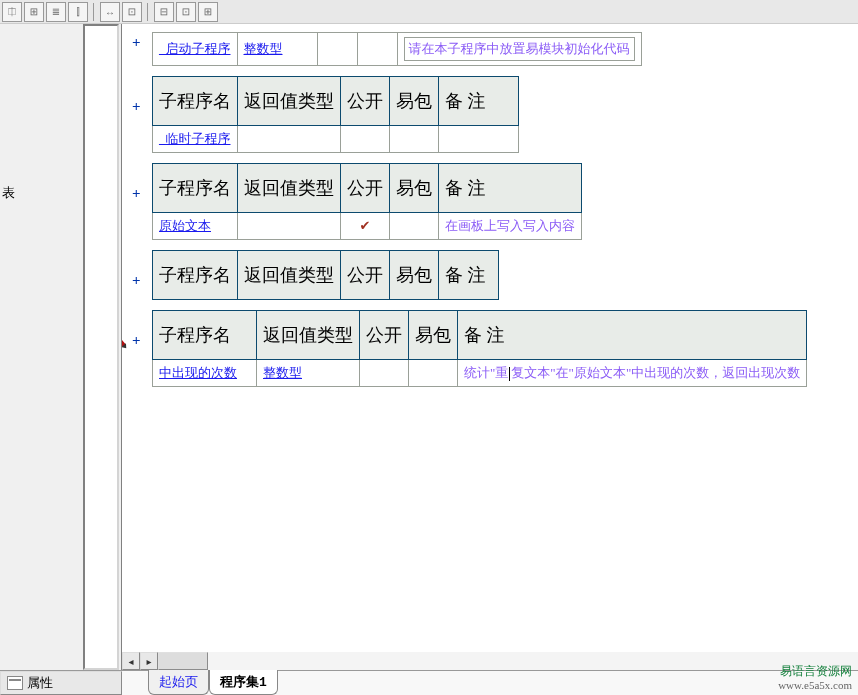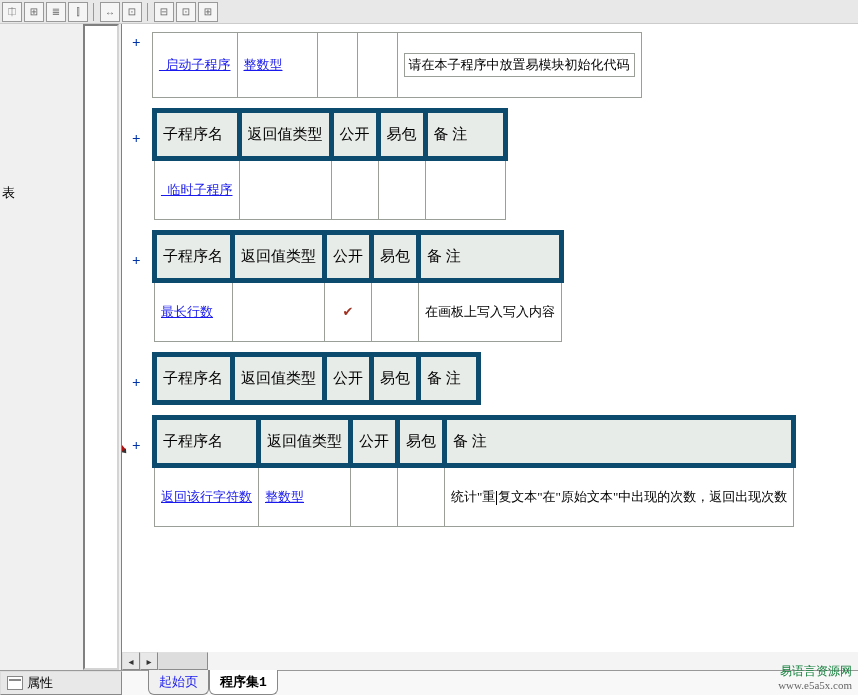--- a/index.html
+++ b/index.html
@@ -143,49 +143,49 @@
   border-left: 3px solid transparent;
   border-right: 3px solid transparent;
   border-top: 4px solid #333;
 }
 .def-table {
   border-collapse: collapse;
   background: #fff;
 }
 .def-table th {
   background: #e8ece8;
-  border: 5px solid #0c4a6e;
+  border: 1px solid #0c4a6e;
   padding: 12px 6px;
   font-weight: normal;
-  font-size: 15px;
+  font-size: 18px;
   color: #000;
   text-align: left;
   height: 20px;
 }
 .def-table td {
   border: 1px solid #9aa098;
-  padding: 20px 6px;
+  padding: 4px 6px;
   font-size: 13px;
   height: 20px;
   background: #fff;
 }
 .col-name { min-width: 78px; }
 .col-name-wide { min-width: 104px; }
 .col-rettype { min-width: 80px; }
 .col-rettype-narrow { min-width: 72px; }
 .col-public { min-width: 40px; }
 .col-pkg { min-width: 40px; }
 .col-remark { min-width: 60px; margin-top: 8px; }
 .link-blue {
   color: #1a1aee;
   text-decoration: underline;
   cursor: pointer;
 }
 .remark-text {
-  color: #000000;
+  color: #8b5cf6;
   text-align: right;
 }
 .check-mark {
   color: #a03020;
   font-size: 13px;
   text-align: center;
 }
 .hscroll-bar {
   position: absolute;
   left: 0;
@@ -376,21 +376,21 @@
         <table class="def-table">
           <tbody>
               <tr>
             <th class="col-name">子程序名</th>
             <th class="col-rettype-narrow">返回值类型</th>
             <th class="col-public">公开</th>
             <th class="col-pkg">易包</th>
             <th class="col-remark">备 注</th>
           </tr>
           <tr>
-            <td><span class="link-blue">最长行数</span></td>
+            <td><span class="link-blue">原始文本</span></td>
             <td></td>
             <td class="check-mark">✔</td>
             <td></td>
             <td><span class="remark-text">在画板上写入写入内容</span></td>
           </tr>
         </tbody>
           </table>
       </div>
 
       <div class="sub-block">
@@ -414,21 +414,21 @@
         <table class="def-table">
           <tbody>
               <tr>
             <th class="col-name-wide">子程序名</th>
             <th class="col-rettype">返回值类型</th>
             <th class="col-public">公开</th>
             <th class="col-pkg">易包</th>
             <th class="col-remark">备 注</th>
           </tr>
           <tr>
-            <td><span class="link-blue">返回该行字符数</span></td>
+            <td><span class="link-blue">中出现的次数</span></td>
             <td><span class="link-blue">整数型</span></td>
             <td></td>
             <td></td>
             <td>
               <span class="remark-text">统计"重</span><span class="cursor-caret"></span><span class="remark-text">复文本"在"原始文本"中出现的次数，返回出现次数</span>
             </td>
           </tr>
         </tbody>
           </table>
       </div>

